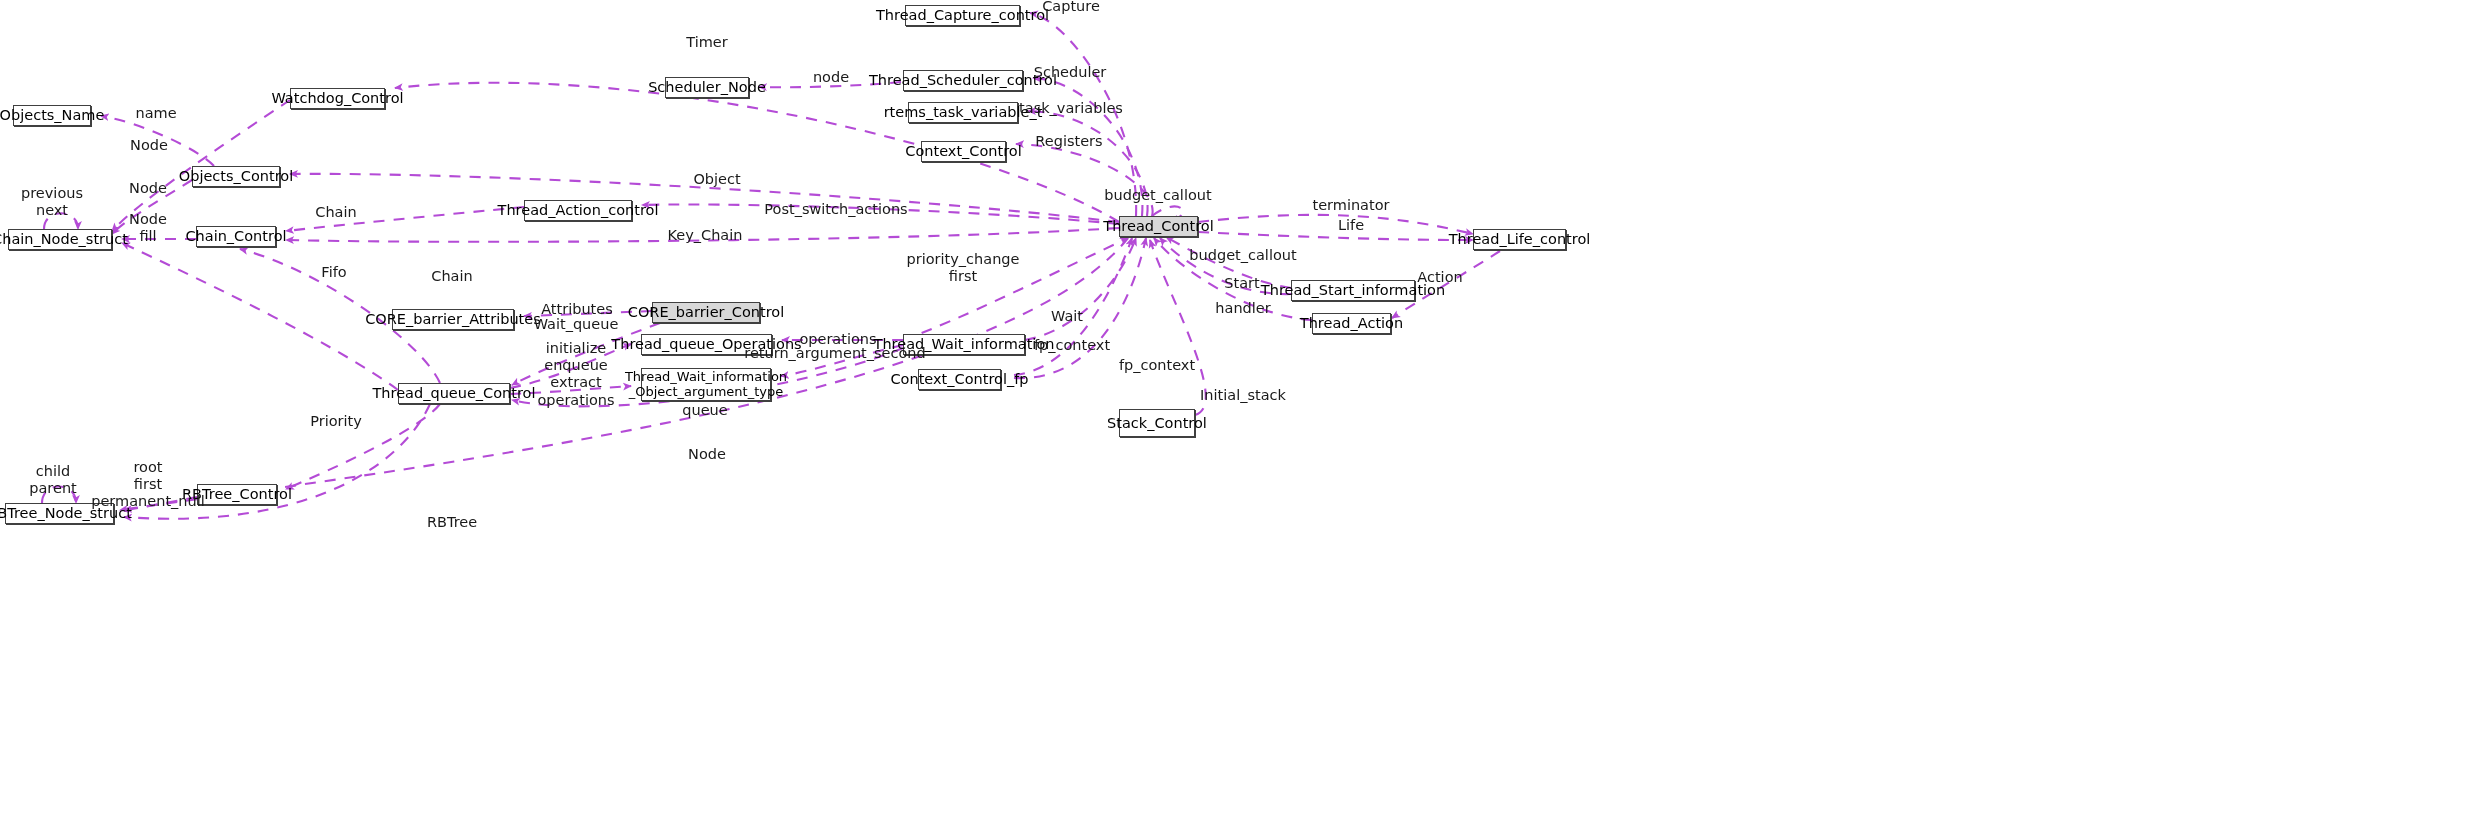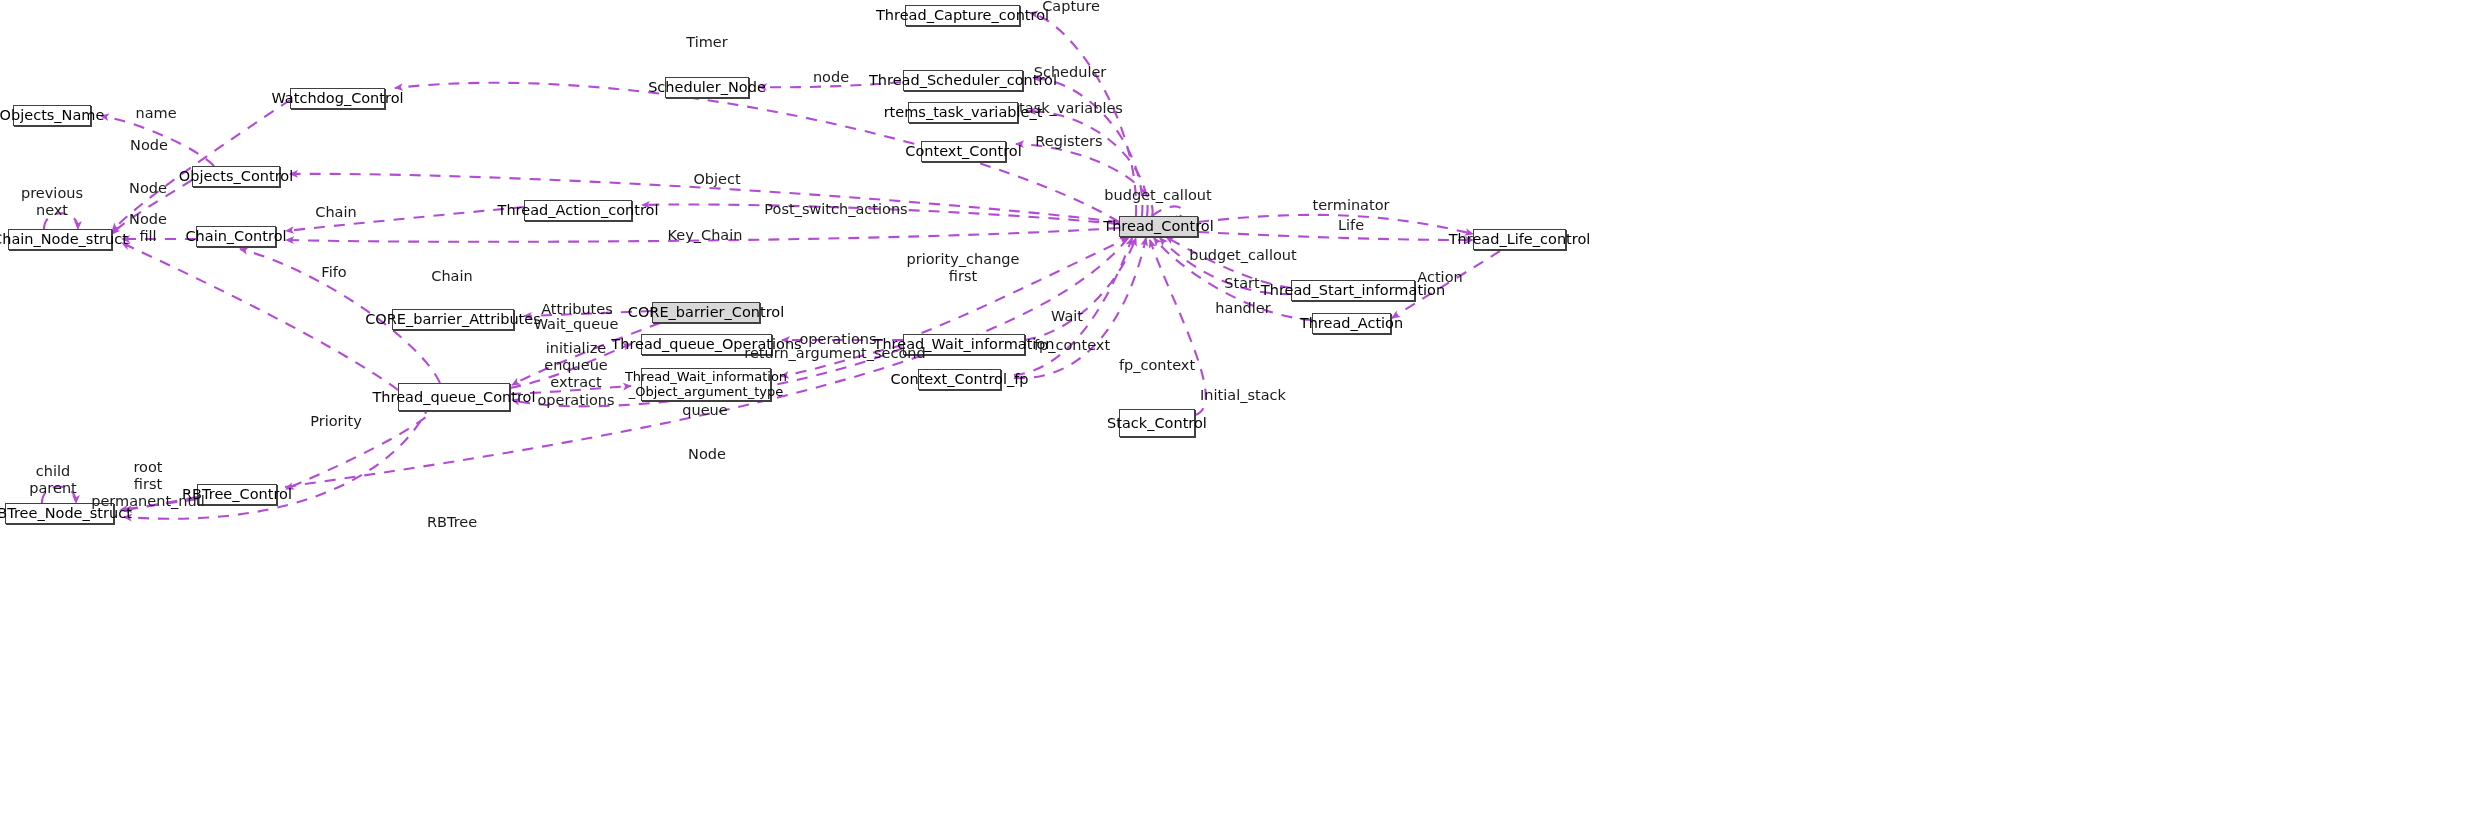--- a/index.html
+++ b/index.html
@@ -150,21 +150,21 @@
   </svg>
 
   <div class="node" style="left:13px;  top:105px; width:78px;  height:21px;">Objects_Name</div>
   <div class="node" style="left:8px;   top:229px; width:104px; height:21px;">Chain_Node_struct</div>
   <div class="node" style="left:5px;   top:503px; width:109px; height:21px;">RBTree_Node_struct</div>
   <div class="node" style="left:192px; top:166px; width:88px;  height:21px;">Objects_Control</div>
   <div class="node" style="left:196px; top:226px; width:80px;  height:21px;">Chain_Control</div>
   <div class="node" style="left:290px; top:88px;  width:95px;  height:21px;">Watchdog_Control</div>
   <div class="node" style="left:197px; top:484px; width:80px;  height:21px;">RBTree_Control</div>
   <div class="node" style="left:392px; top:309px; width:122px; height:21px;">CORE_barrier_Attributes</div>
-  <div class="node" style="left:398px; top:383px; width:112px; height:28px;">Thread_queue_Control</div>
+  <div class="node" style="left:398px; top:383px; width:112px; height:21px;">Thread_queue_Control</div>
   <div class="node" style="left:524px; top:200px; width:108px; height:21px;">Thread_Action_control</div>
   <div class="node" style="left:641px; top:334px; width:131px; height:21px;">Thread_queue_Operations</div>
   <div class="node" style="left:641px; top:368px; width:130px; height:33px; font-size:13px;">Thread_Wait_information
 _Object_argument_type</div>
   <div class="node highlight" style="left:652px; top:302px; width:108px; height:21px;">CORE_barrier_Control</div>
   <div class="node" style="left:665px; top:77px;  width:84px;  height:21px;">Scheduler_Node</div>
   <div class="node" style="left:903px; top:334px; width:122px; height:21px;">Thread_Wait_information</div>
   <div class="node" style="left:908px; top:102px; width:110px; height:21px;">rtems_task_variable_t</div>
   <div class="node" style="left:903px; top:70px;  width:120px; height:21px;">Thread_Scheduler_control</div>
   <div class="node" style="left:921px; top:141px; width:85px;  height:21px;">Context_Control</div>

